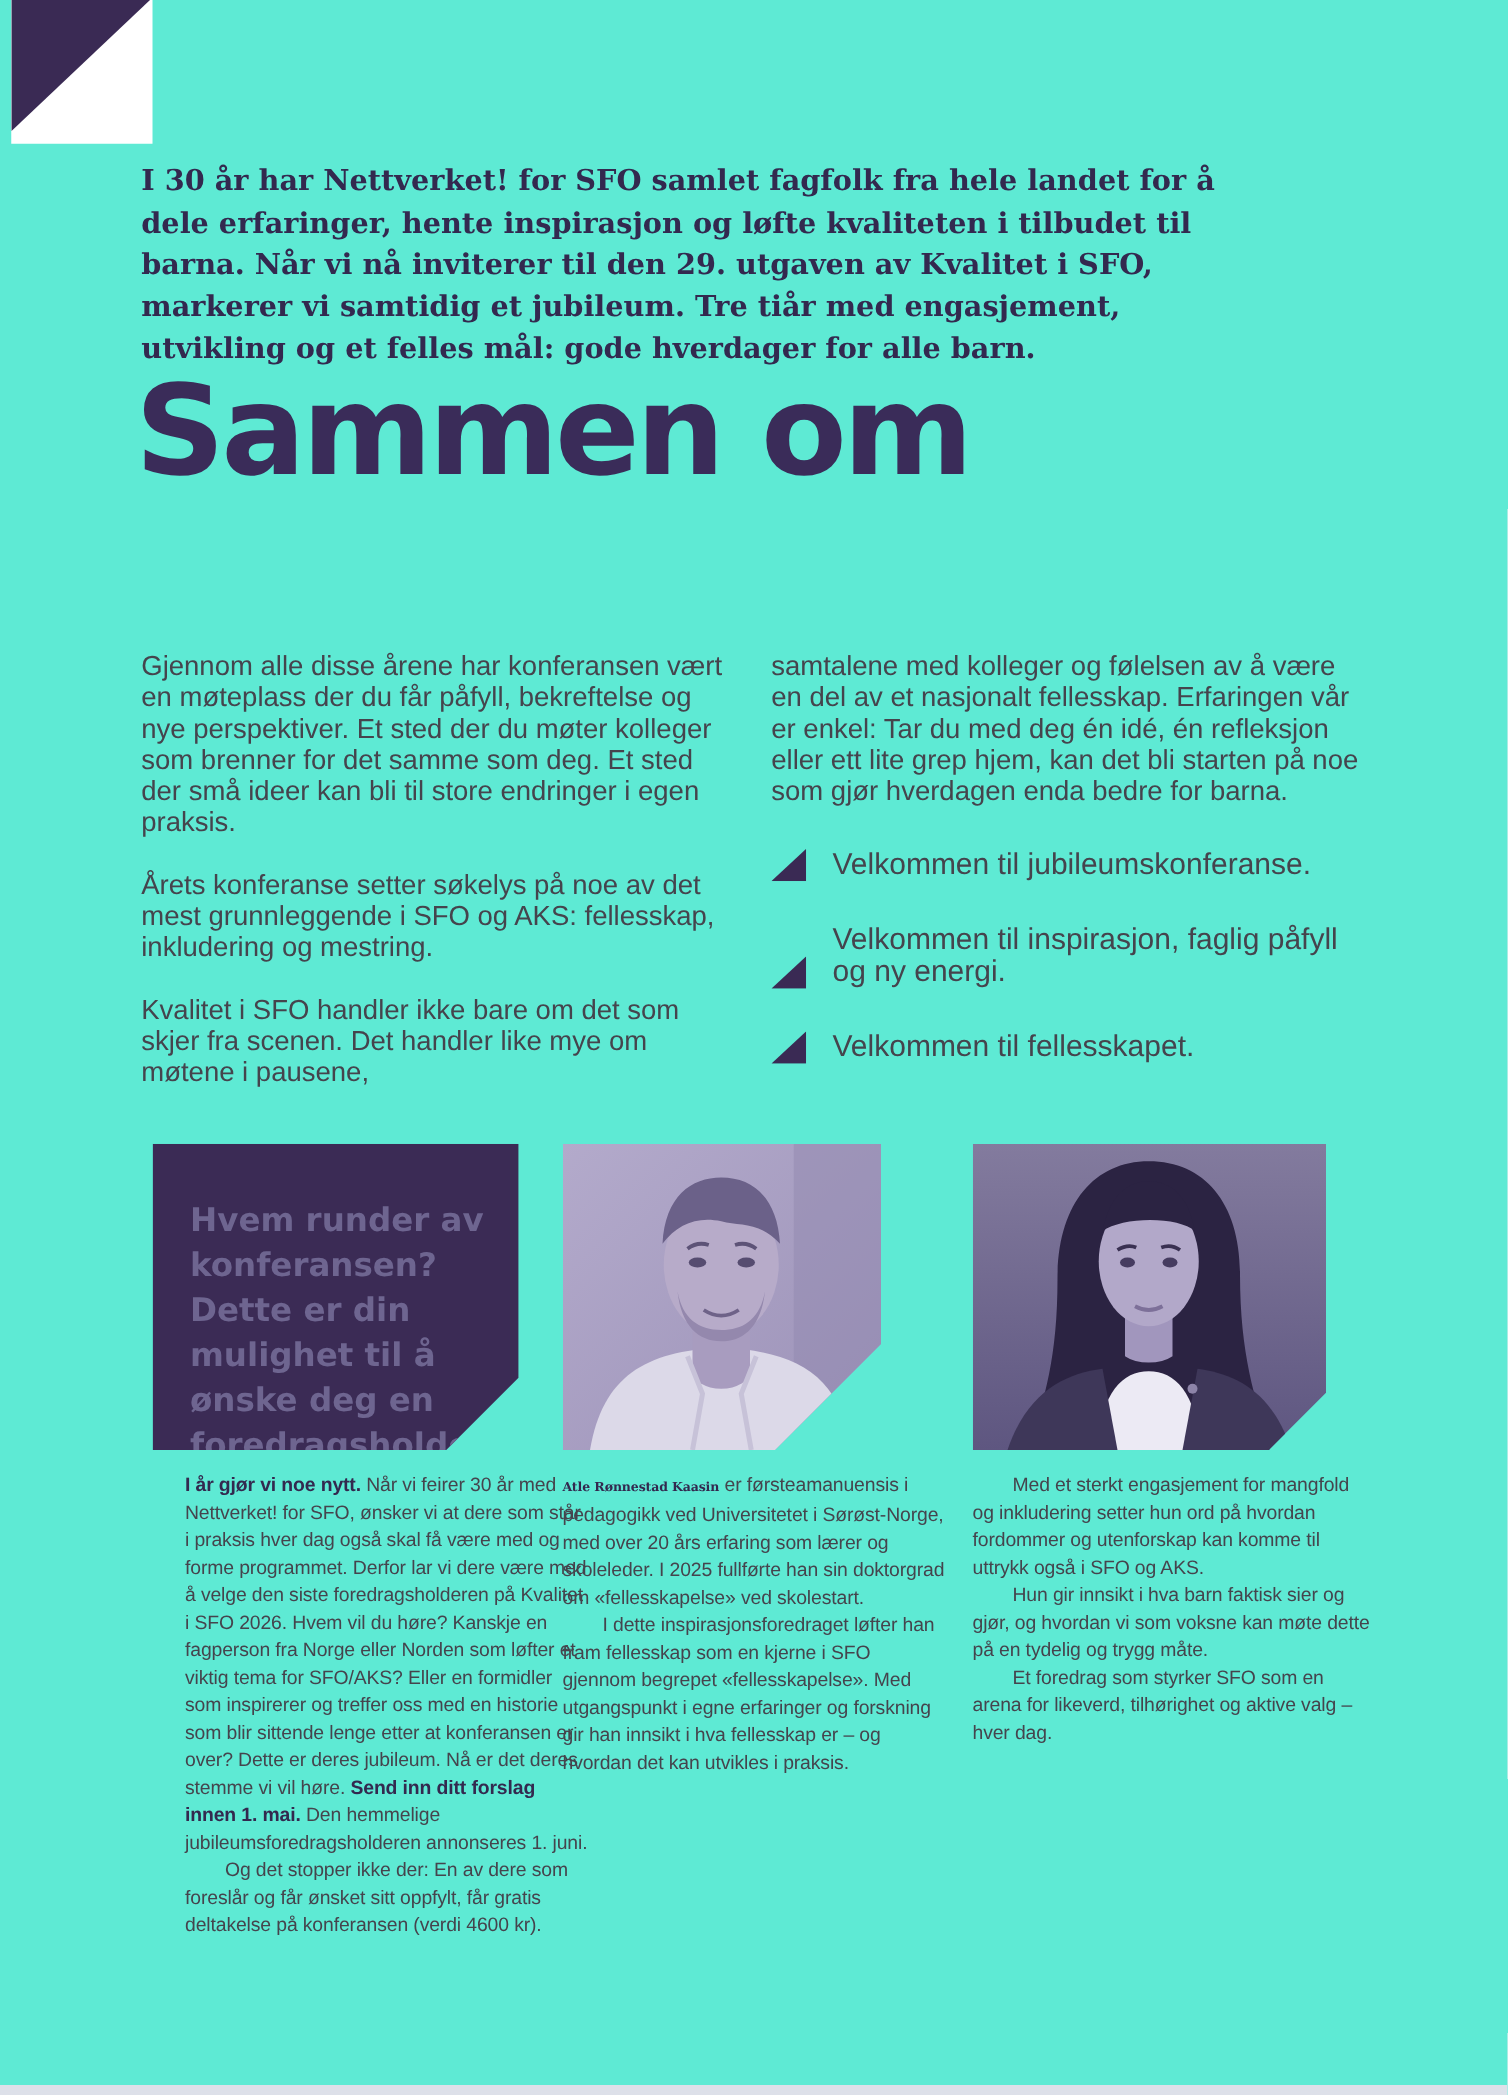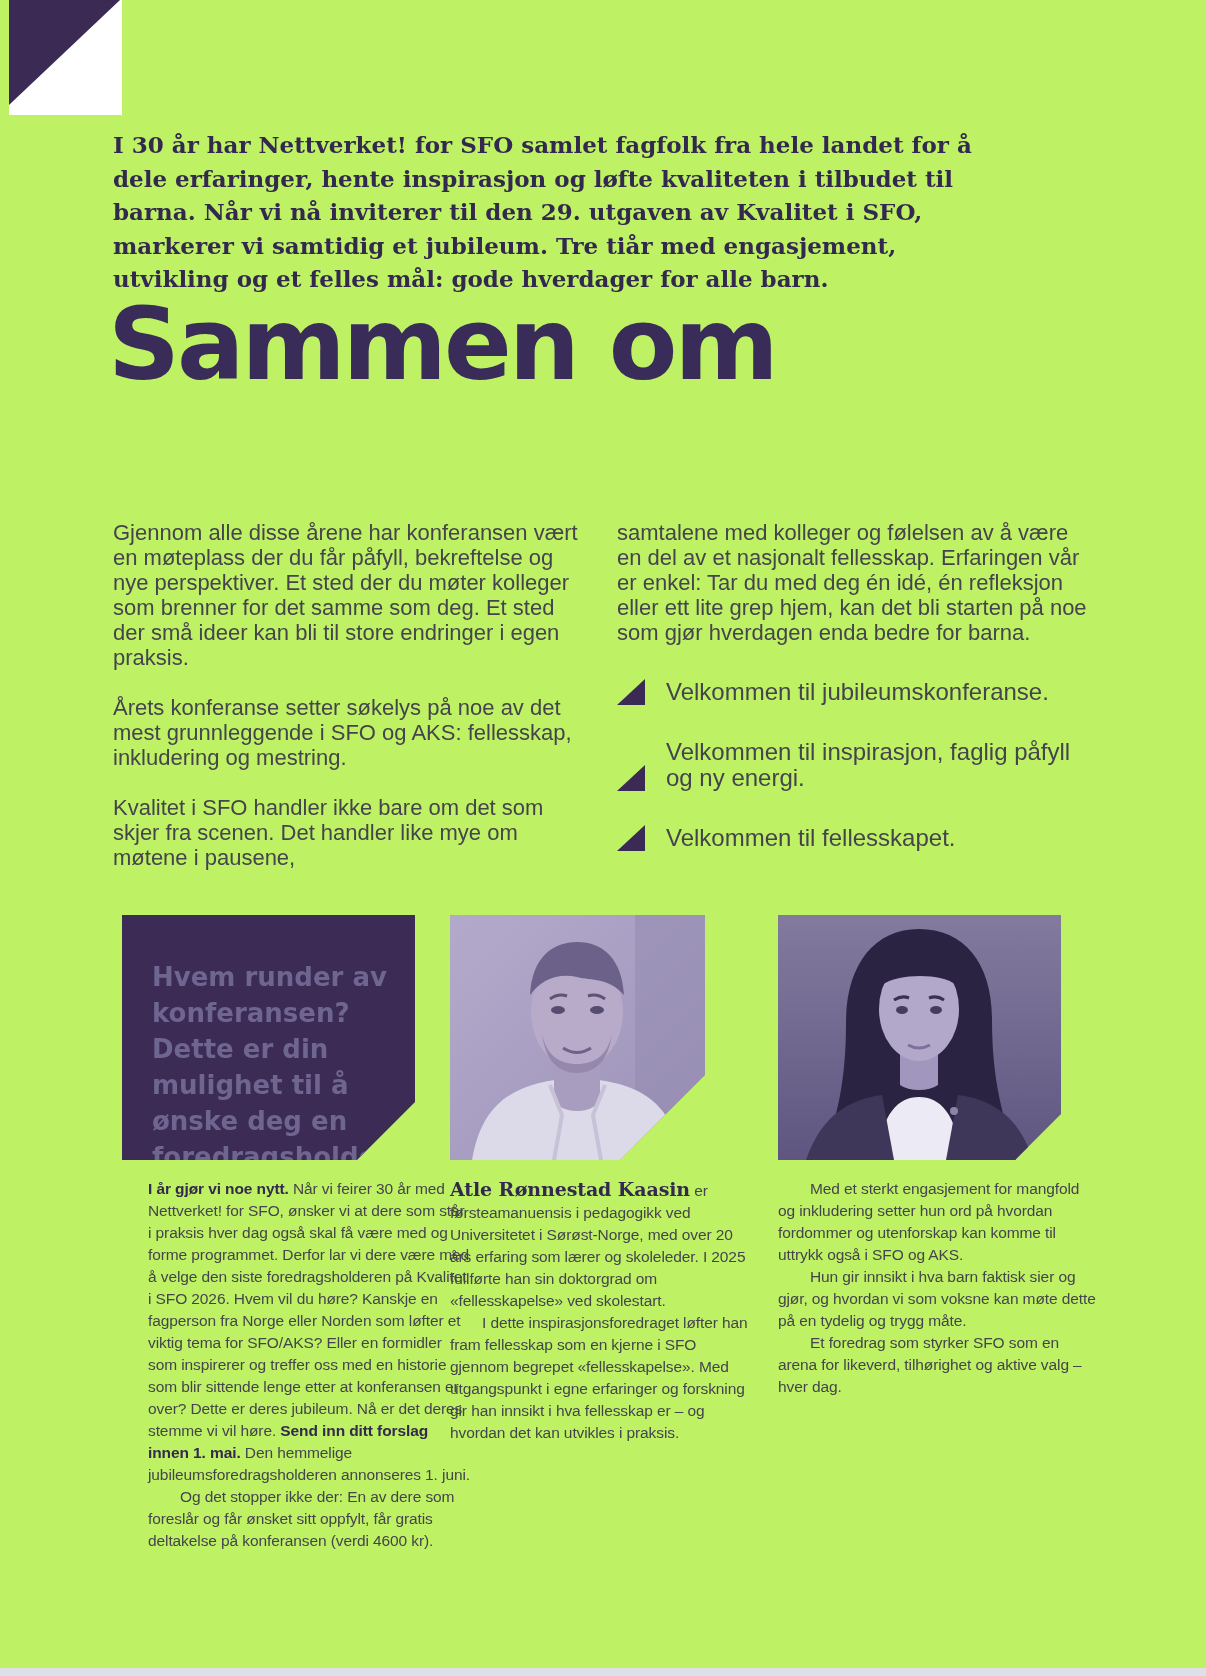--- a/index.html
+++ b/index.html
@@ -1,20 +1,20 @@
 <!DOCTYPE html>
 <html lang="no"><head>
 <meta charset="utf-8">
 <style>
   html,body{margin:0;padding:0;background:#e8ebf2;}
   .page{
     position:relative;
     width:1206px;height:1676px;
     margin:0 auto;
-    background:#bef264;
+    background:#5eead4;
     overflow:hidden;
     font-family:"Liberation Sans", sans-serif;
     text-decoration:underline;
   }
 
   
   .corner{
     position:absolute;left:9px;top:0;width:113px;height:115px;
     background:#ffffff;
   }
@@ -94,21 +94,21 @@
   .bio-3{left:778px;width:318px;}
   .bios p{
     margin:0;
     font-size:15.5px;line-height:22px;letter-spacing:-0.1px;
     color:#45444d;
   }
   .bios p.indent{text-indent:32px;}
   .bios .lead-bold{font-weight:bold;color:#33294f;}
   .bios .name{
     font-family:"DejaVu Serif", serif;
-    font-weight:bold;font-size:19px;
+    font-weight:bold;font-size:10px;
     color:#33294f;
   }
 
   .footer-strip{position:absolute;left:0;bottom:0;width:100%;height:8px;background:#dde0e9;}
 </style>
 </head>
 <body>
 
 <div class="page">
 

